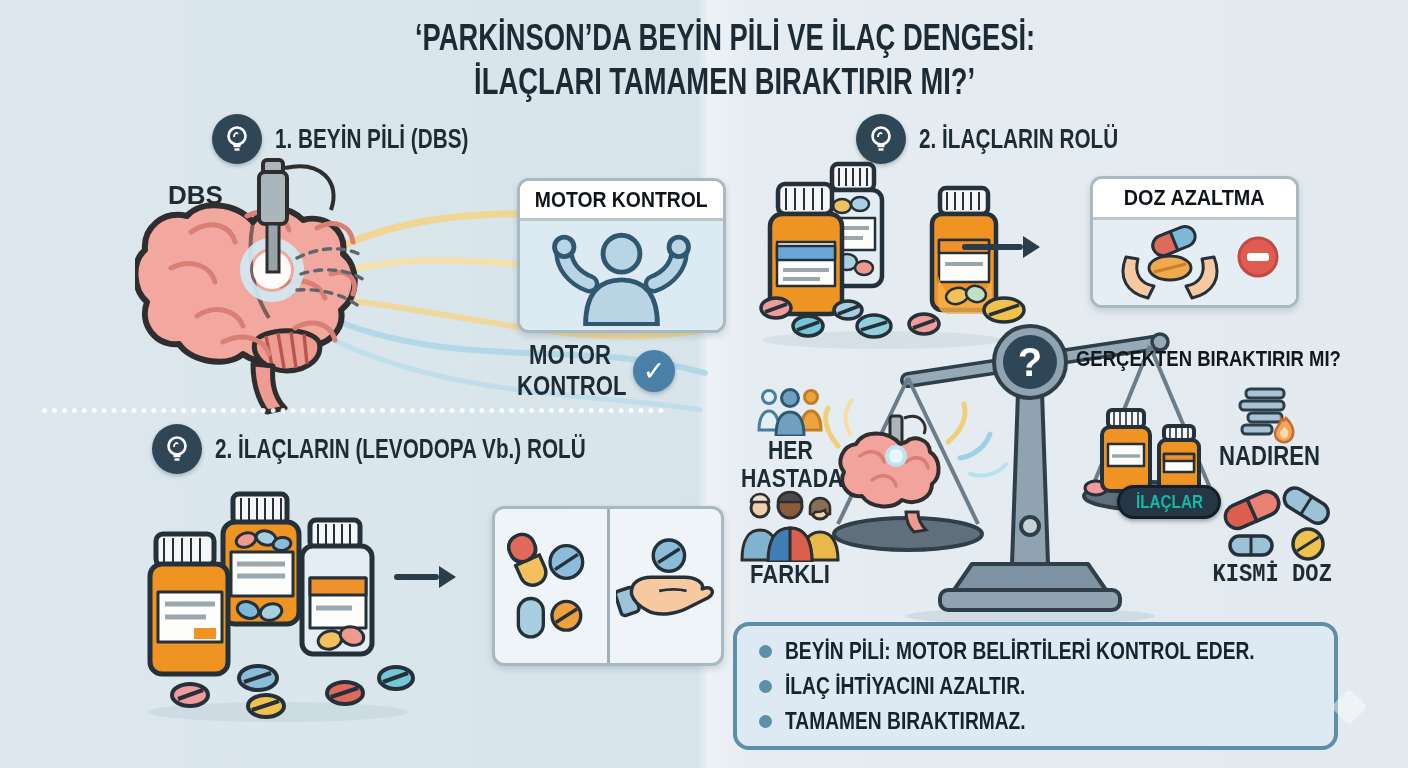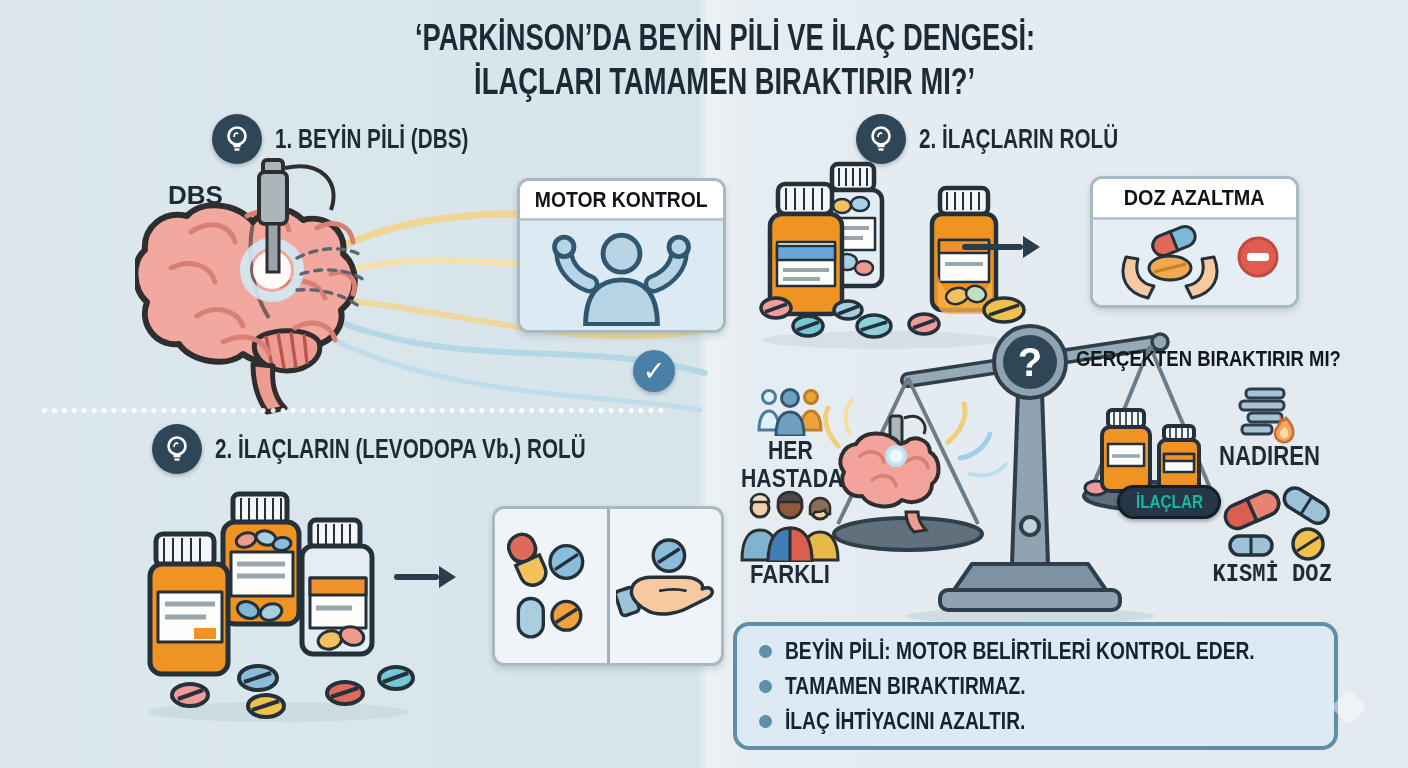--- a/index.html
+++ b/index.html
@@ -113,20 +113,24 @@
         <path d="M118,58 C134,52 146,38 144,22" stroke="#2f5870" stroke-width="20" stroke-linecap="round" fill="none"></path>
         <path d="M118,58 C134,52 146,38 144,22" stroke="#b9d4e4" stroke-width="11" stroke-linecap="round" fill="none"></path>
         <circle cx="26" cy="20" r="10" fill="#b9d4e4" stroke="#2f5870" stroke-width="5"></circle>
         <circle cx="144" cy="20" r="10" fill="#b9d4e4" stroke="#2f5870" stroke-width="5"></circle>
         <path d="M48,100 C48,66 64,54 85,54 C106,54 122,66 122,100 Z" fill="#b9d4e4" stroke="#2f5870" stroke-width="5"></path>
         <circle cx="85" cy="27" r="19" fill="#b9d4e4" stroke="#2f5870" stroke-width="5"></circle>
       </svg>
     </div>
   </div>
 
+  <div class="abs caption" style="left:505px;top:340px;width:130px;font-size:27px;line-height:1.14;">
+    <span class="cond-c" style="transform:scaleX(.82);">MOTOR</span><br>
+    <span class="cond-c" style="transform:scaleX(.82);">KONTROL</span>
+  </div>
   <div class="abs check" style="left:633px;top:350px;width:42px;height:42px;font-size:27px;font-weight:bold;">✓</div>
 
   <div class="abs dotted" style="left:42px;top:408px;width:622px;height:0;"></div>
 
   <div class="abs hdr" style="left:152px;top:424px;">
     <span class="hdr-ic">
       <svg width="30" height="30" viewBox="0 0 30 30">
           <circle cx="15" cy="12" r="8.5" fill="none" stroke="#fff" stroke-width="2.6"></circle>
           <path d="M12 13 C12 9 15 8 16 10" fill="none" stroke="#fff" stroke-width="1.8"></path>
           <line x1="11.5" y1="22" x2="18.5" y2="22" stroke="#fff" stroke-width="2.4"></line>
@@ -490,23 +494,23 @@
     <span class="cond-c" style="transform:scaleX(.85);">KISMİ DOZ</span>
   </div>
 
   <div class="abs sum-box" style="left:733px;top:622px;width:605px;height:128px;">
     <div class="sum-row">
       <span class="dot"></span>
       <span class="sum-tx cond" style="transform:scaleX(.8);">BEYİN PİLİ: MOTOR BELİRTİLERİ KONTROL EDER.</span>
     </div>
     <div class="sum-row">
       <span class="dot"></span>
-      <span class="sum-tx cond" style="transform:scaleX(.8);">TAMAMEN BIRAKTIRMAZ.</span>
+      <span class="sum-tx cond" style="transform:scaleX(.8);">İLAÇ İHTİYACINI AZALTIR.</span>
     </div>
     <div class="sum-row">
       <span class="dot"></span>
-      <span class="sum-tx cond" style="transform:scaleX(.8);">İLAÇ İHTİYACINI AZALTIR.</span>
+      <span class="sum-tx cond" style="transform:scaleX(.8);">TAMAMEN BIRAKTIRMAZ.</span>
     </div>
   </div>
 
   <div class="abs sparkle" style="left:1336px;top:694px;"></div>
 
 </div>
 
 </body></html>

